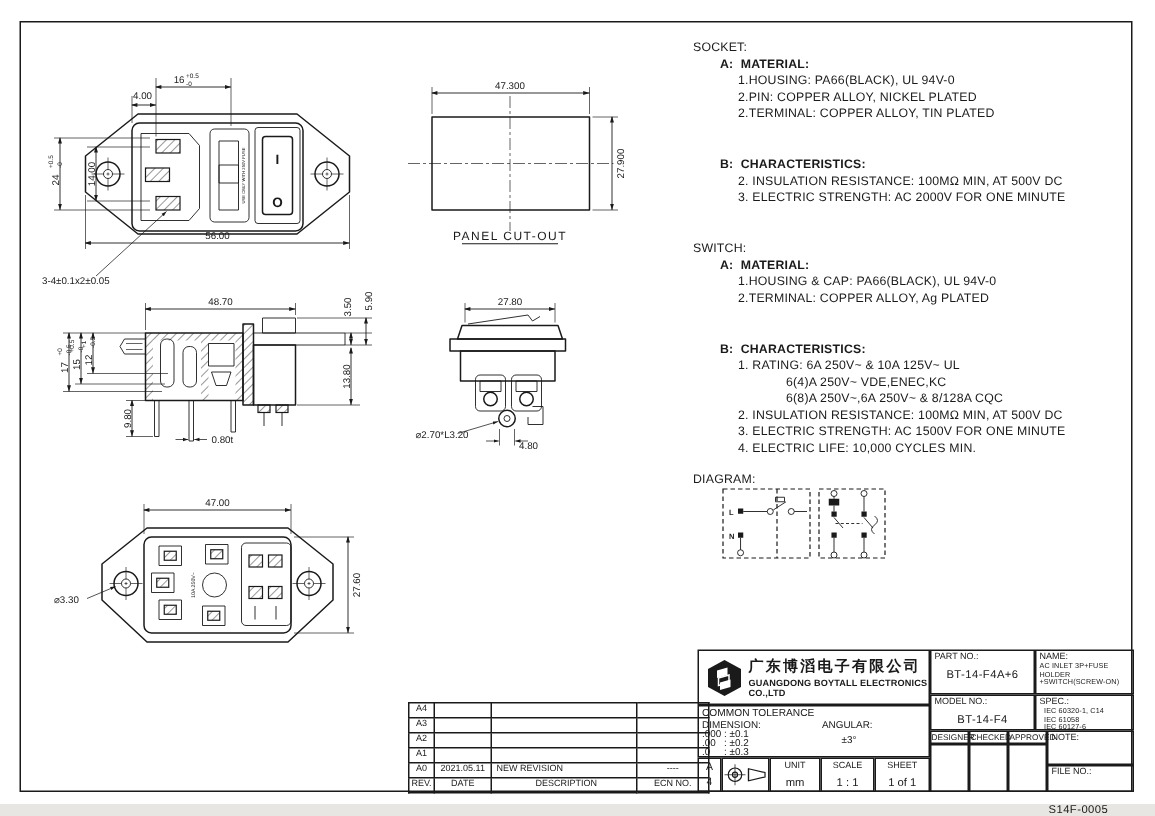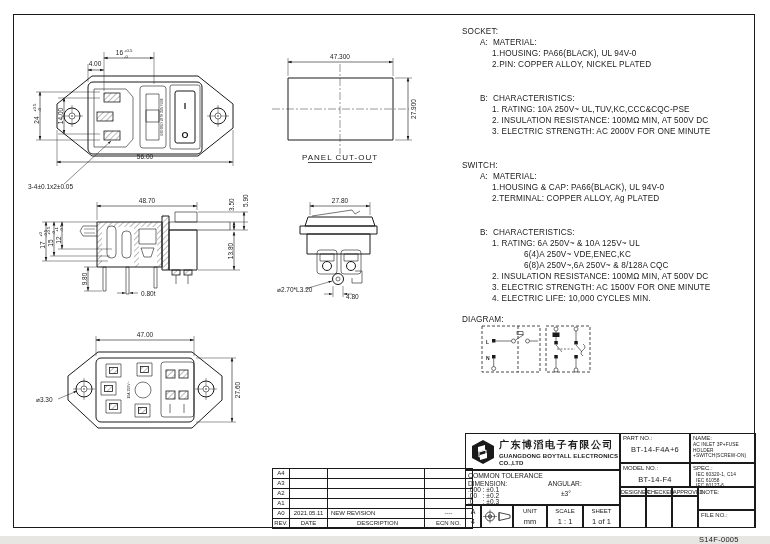--- a/index.html
+++ b/index.html
@@ -28,21 +28,21 @@
   .dtm{font:2.8px "Liberation Sans",sans-serif;fill:#1a1a1a;}
   .dtm2{font:3.5px "Liberation Sans",sans-serif;fill:#1a1a1a;}
   .sym{font:9px "Liberation Sans",sans-serif;font-weight:bold;fill:#1a1a1a;}
   .dg{font:5px "Liberation Sans",sans-serif;font-weight:bold;fill:#1a1a1a;}
 
   
   #spec-block{left:462px;top:26px;width:292px;}
   #spec-title{display:inline-block;font-family:"Liberation Serif",serif;font-style:italic;font-weight:bold;
               font-size:13px;letter-spacing:0.6px;border-bottom:1.6px solid #1a1a1a;padding-bottom:1px;margin-bottom:9px;}
   .sl{font-size:8.2px;line-height:11px;letter-spacing:0.15px;white-space:pre;}
-  .i1{padding-left:18px;}.i2{padding-left:30px;}.i3{padding-left:62px;}
+  .i1{padding-left:18px;font-weight:bold;}.i2{padding-left:30px;}.i3{padding-left:62px;}
   .g5{margin-top:23px;}.g10{margin-top:10px;}
 
   
   #rev-table{left:272px;top:468px;border-collapse:collapse;}
   #rev-table td{border:1px solid #1a1a1a;height:9px;padding:0;font-size:6px;text-align:center;line-height:9px;}
   .c-rev{width:16px;}.c-date{width:37px;}.c-desc{width:93px;text-align:left!important;padding-left:3px!important;}
   .c-ecn{width:47px;}
 
   
   #title-block{left:465px;top:433px;width:291px;height:95px;}
@@ -322,22 +322,22 @@
     <circle class="tn" cx="556" cy="370" r="2"></circle>
     <circle class="tn" cx="576" cy="370" r="2"></circle>
   </g>
 </svg>
 
 <div id="spec-block" class="abs">
   <div class="sl">SOCKET:</div>
   <div class="sl i1">A:  MATERIAL:</div>
   <div class="sl i2">1.HOUSING: PA66(BLACK), UL 94V-0</div>
   <div class="sl i2">2.PIN: COPPER ALLOY, NICKEL PLATED</div>
+  <div class="sl i2">2.TERMINAL: COPPER ALLOY, TIN PLATED</div>
   <div class="sl i1 g5">B:  CHARACTERISTICS:</div>
-  <div class="sl i2">1. RATING: 10A 250V~ UL,TUV,KC,CCC&amp;CQC-PSE</div>
   <div class="sl i2">2. INSULATION RESISTANCE: 100MΩ MIN, AT 500V DC</div>
   <div class="sl i2">3. ELECTRIC STRENGTH: AC 2000V FOR ONE MINUTE</div>
   <div class="sl g5">SWITCH:</div>
   <div class="sl i1">A:  MATERIAL:</div>
   <div class="sl i2">1.HOUSING &amp; CAP: PA66(BLACK), UL 94V-0</div>
   <div class="sl i2">2.TERMINAL: COPPER ALLOY, Ag PLATED</div>
   <div class="sl i1 g5">B:  CHARACTERISTICS:</div>
   <div class="sl i2">1. RATING: 6A 250V~ &amp; 10A 125V~ UL</div>
   <div class="sl i3">6(4)A 250V~ VDE,ENEC,KC</div>
   <div class="sl i3">6(8)A 250V~,6A 250V~ &amp; 8/128A CQC</div>

